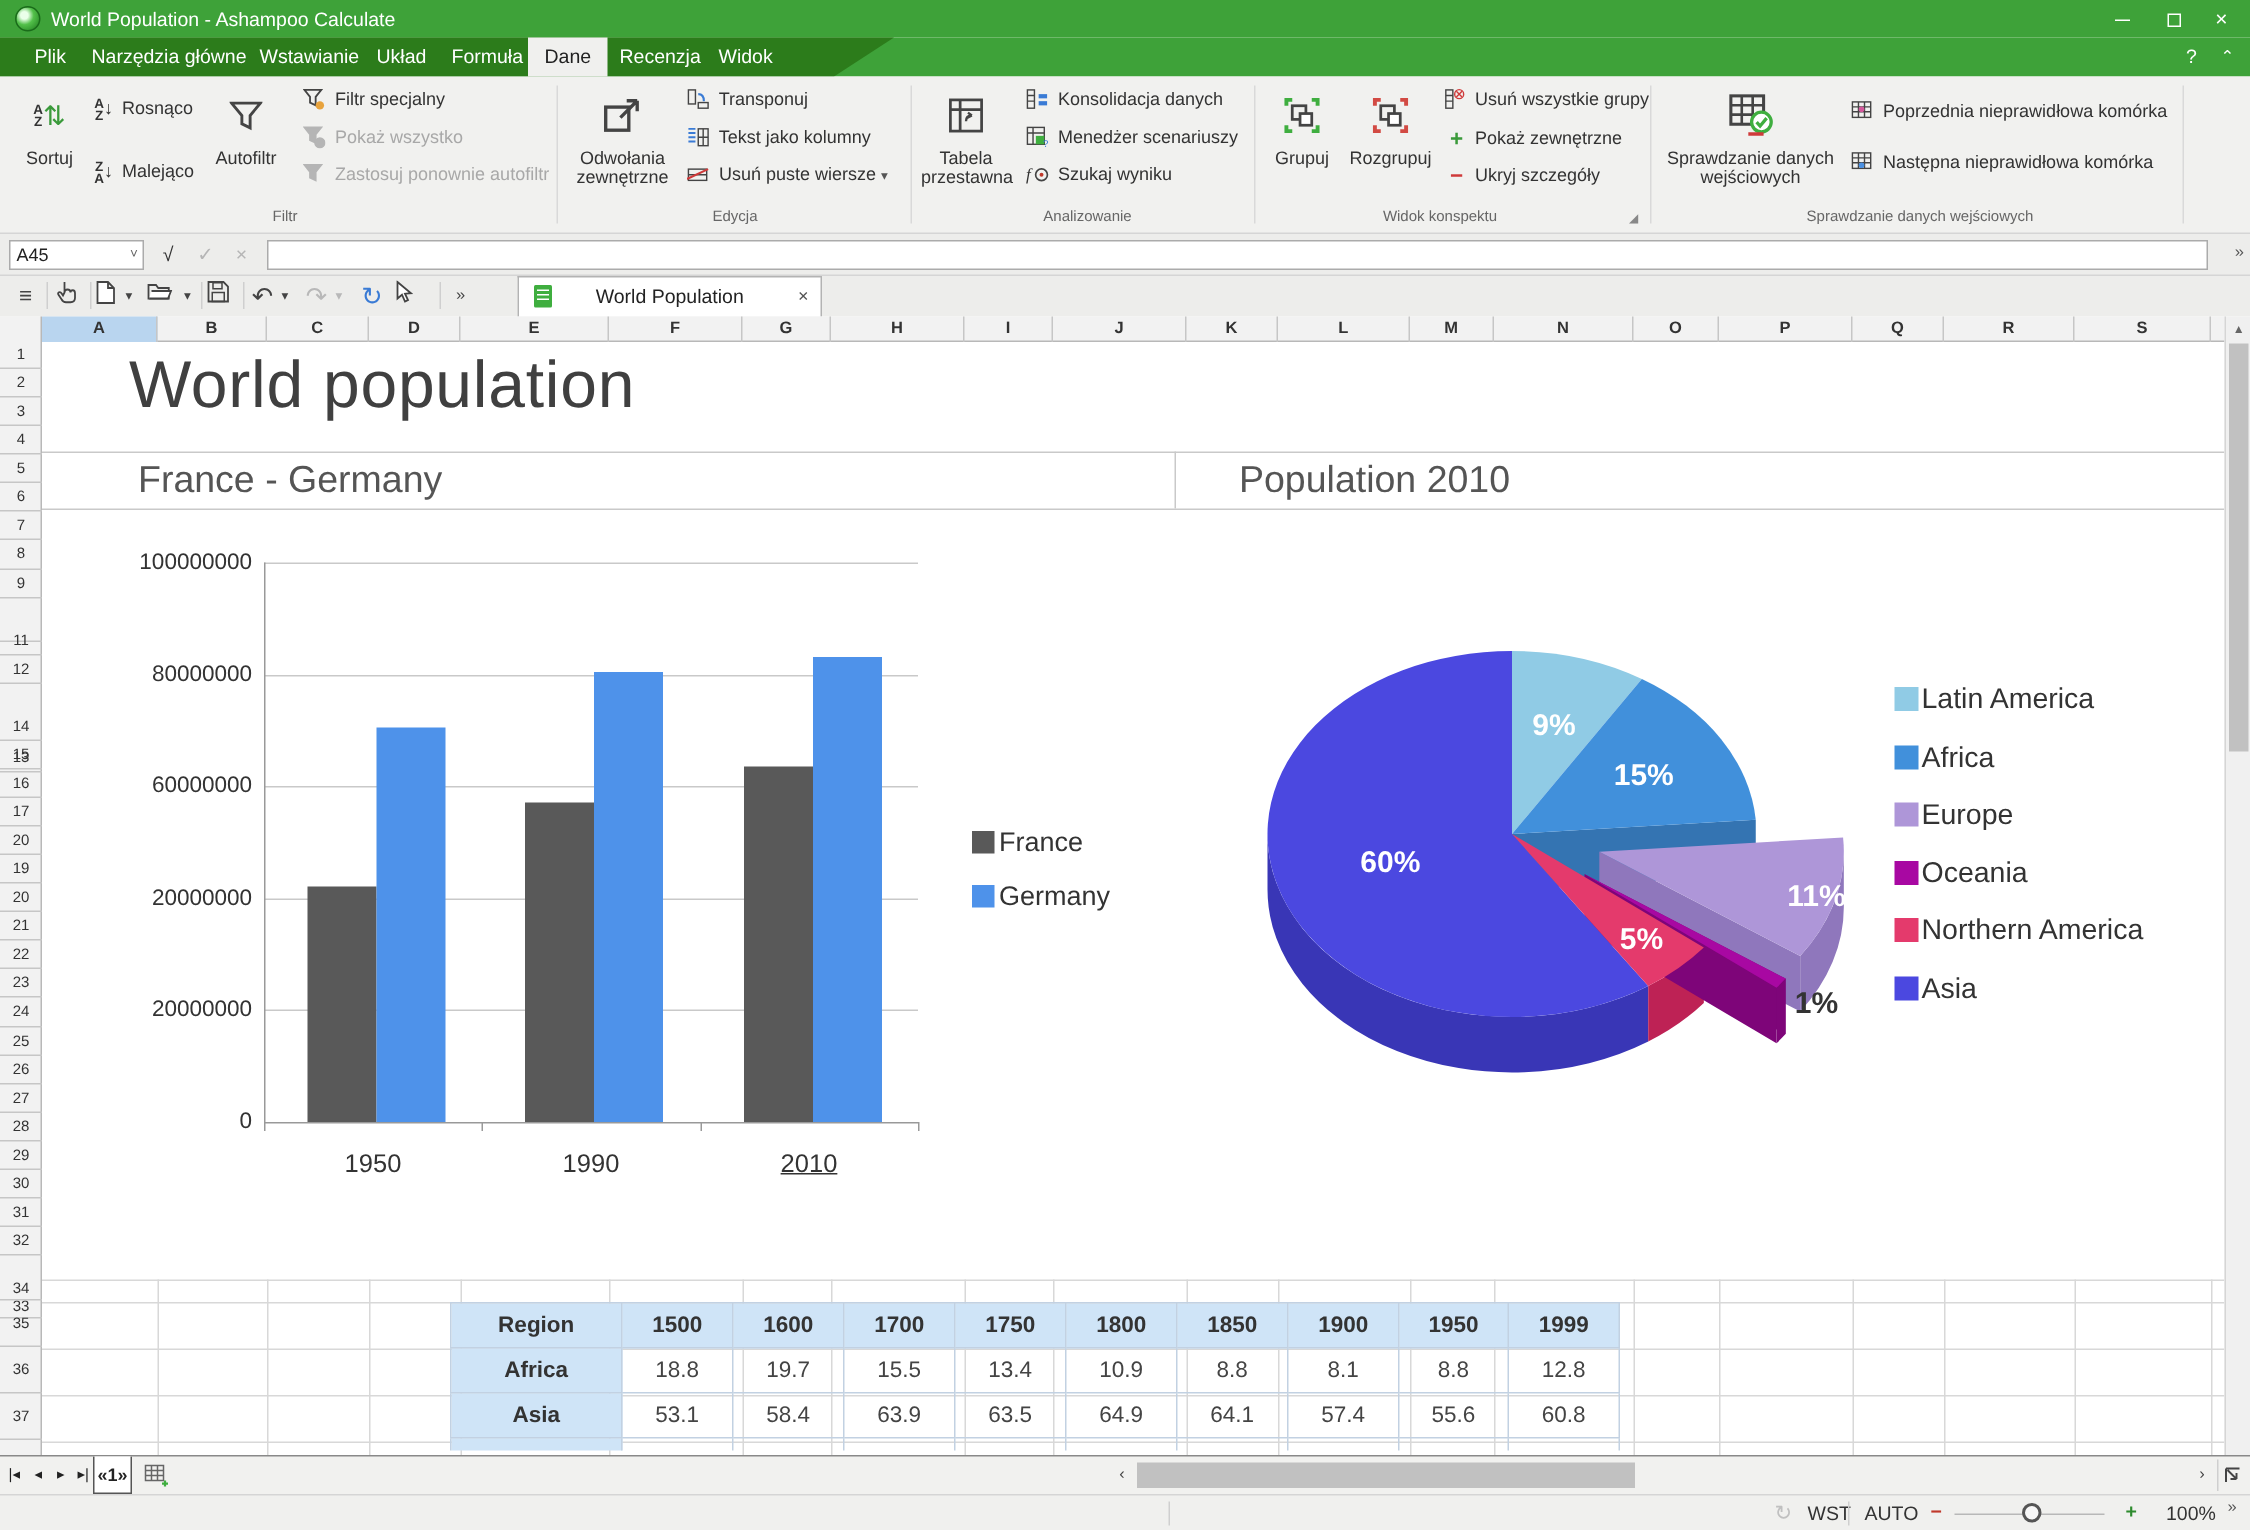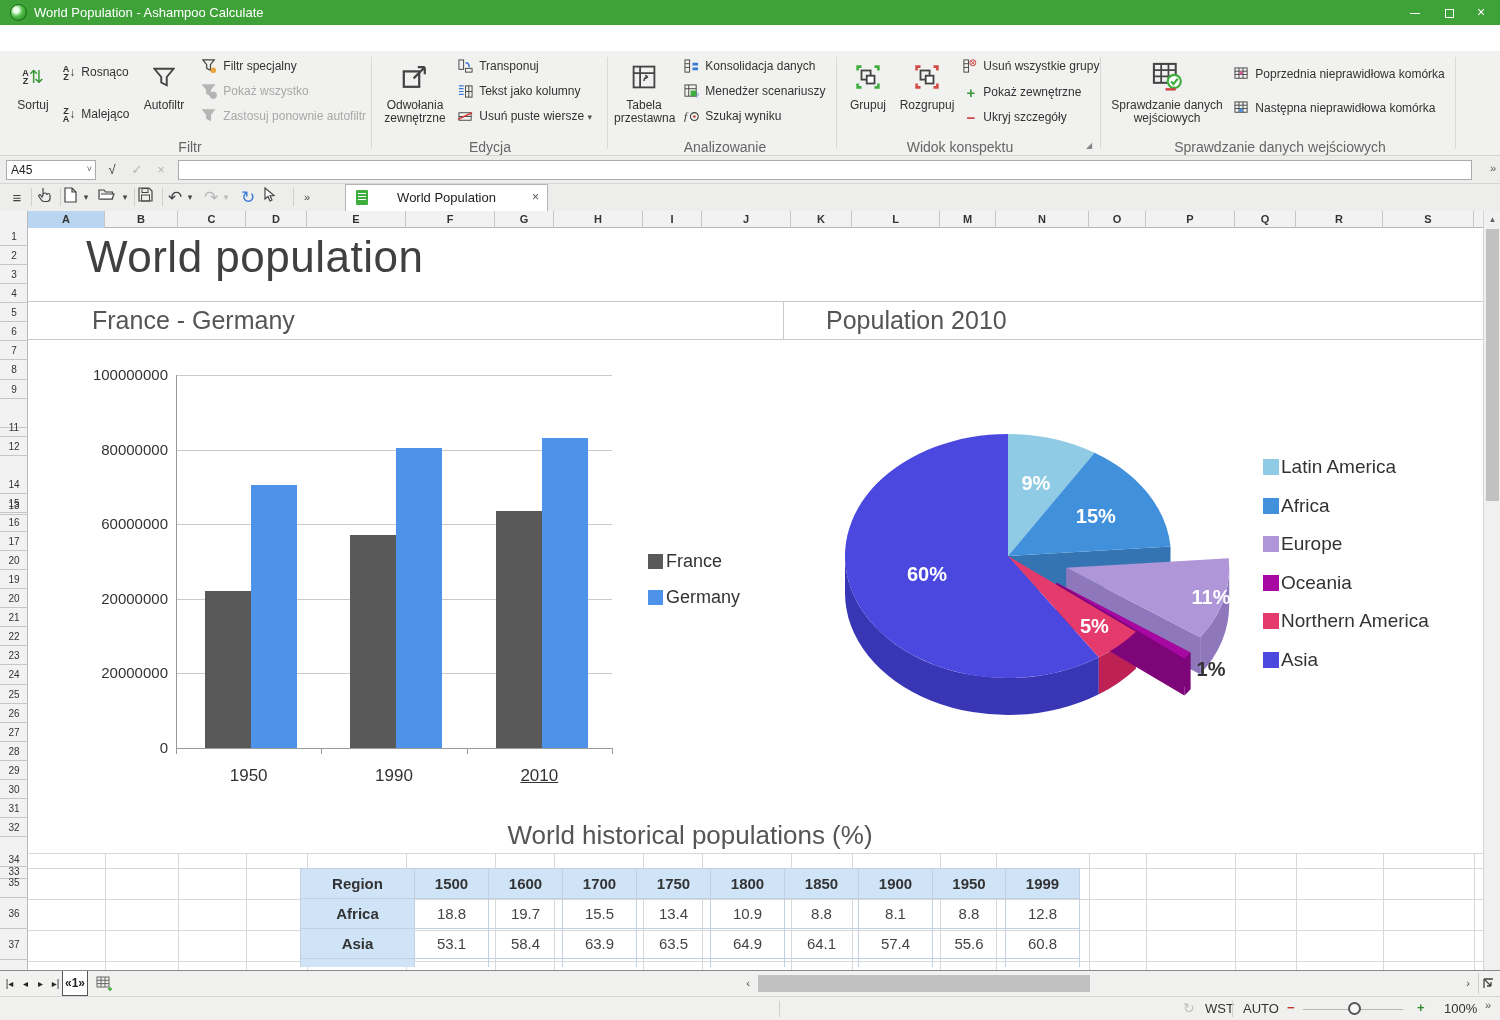--- a/index.html
+++ b/index.html
@@ -24,21 +24,21 @@
   #menubar-slant { position:absolute; left:556px; top:0; width:0; height:0;
     border-top:26px solid #2C7C1B; border-right:40px solid transparent; }
   .menu-item { position:absolute; top:0; height:26px; line-height:26px; font-size:13px; color:#fff; padding:0 11px; }
   .menu-item.active { background:#f0f0ee; color:#222; }
   #menu-help, #menu-collapse { position:absolute; top:2px; width:22px; height:22px; color:#fff; text-align:center; line-height:22px; font-size:13px; }
   #menu-help { right:28px; } #menu-collapse { right:4px; font-size:11px; }
 
   
   #ribbon { position:absolute; left:0; top:51px; width:1500px; height:105px; background:#f1f1ef; border-bottom:1px solid #d5d5d5; }
   .grp-div { position:absolute; top:6px; width:1px; height:92px; background:#d9d9d9; }
-  .grp-label { position:absolute; top:88px; font-size:14px; color:#666; text-align:center; }
+  .grp-label { position:absolute; top:88px; font-size:10px; color:#666; text-align:center; }
   .rbig { position:absolute; top:6px; text-align:center; color:#333; font-size:12px; }
   .rbig .ric { height:40px; display:flex; align-items:center; justify-content:center; }
   .rbig .rlb { margin-top:2px; line-height:13px; }
   .rsm { position:absolute; height:20px; font-size:12px; color:#333; white-space:nowrap; }
   .rsm .ric { display:inline-block; width:18px; text-align:center; vertical-align:middle; }
   .rsm.disabled { color:#a8a8a8; }
   .rsm.disabled svg * { stroke:#b5b5b5 !important; fill:#b5b5b5 !important; }
   .ddarrow { font-size:9px; color:#555; }
   .sort-letters { display:inline-block; font-size:9px; font-weight:bold; line-height:8px; color:#333; vertical-align:middle; }
   .green { color:#3a9a3a; } .red { color:#cf3a3a; }
@@ -142,20 +142,36 @@
 <div id="app">
 
   <div id="titlebar">
     <div id="logo"></div>
     <div id="title-text">World Population - Ashampoo Calculate</div>
     <div class="winbtn" id="btn-min"><span class="mn"></span></div>
     <div class="winbtn" id="btn-max"><span class="sq"></span></div>
     <div class="winbtn" id="btn-close">×</div>
   </div>
 
+  <div id="menubar">
+    <div id="menubar-dark"></div>
+    <div id="menubar-slant"></div>
+    <div id="menu-items">
+        <div class="menu-item" style="left: 12px;">Plik</div>
+        <div class="menu-item" style="left: 50px;">Narzędzia główne</div>
+        <div class="menu-item" style="left: 162px;">Wstawianie</div>
+        <div class="menu-item" style="left: 240px;">Układ</div>
+        <div class="menu-item" style="left: 290px;">Formuła</div>
+        <div class="menu-item active" style="left: 352px;">Dane</div>
+        <div class="menu-item" style="left: 402px;">Recenzja</div>
+        <div class="menu-item" style="left: 468px;">Widok</div>
+      </div>
+    <div id="menu-help">?</div>
+    <div id="menu-collapse">⌃</div>
+  </div>
 
   <div id="ribbon">
 
     <div class="rbig" style="left:8px; width:50px;">
       <div class="ric">
         <span class="sort-letters">A<br>Z</span>
           <span class="green" style="font-size:18px;">⇅</span>
       </div>
       <div class="rlb">Sortuj</div>
     </div>
@@ -584,21 +600,20 @@
       </svg>
     <div id="pie-legend">
         <div class="pie-leg" style="left: 1235px; top: 228px;"><span class="sw" style="background: rgb(144, 203, 229);"></span>Latin America</div>
         <div class="pie-leg" style="left: 1235px; top: 266.6px;"><span class="sw" style="background: rgb(65, 144, 219);"></span>Africa</div>
         <div class="pie-leg" style="left: 1235px; top: 305.2px;"><span class="sw" style="background: rgb(174, 150, 216);"></span>Europe</div>
         <div class="pie-leg" style="left: 1235px; top: 343.8px;"><span class="sw" style="background: rgb(168, 8, 162);"></span>Oceania</div>
         <div class="pie-leg" style="left: 1235px; top: 382.4px;"><span class="sw" style="background: rgb(228, 58, 108);"></span>Northern America</div>
         <div class="pie-leg" style="left: 1235px; top: 421px;"><span class="sw" style="background: rgb(75, 72, 224);"></span>Asia</div>
       </div>
 
-    <div id="tbl-title">World historical populations (%)</div>
     <table id="pop-table">
         <tbody>
           <tr>
             <td class="hd" style="width: 114px;">Region</td>
             <td class="hd" style="width: 74px;">1500</td>
             <td class="hd" style="width: 74px;">1600</td>
             <td class="hd" style="width: 74px;">1700</td>
             <td class="hd" style="width: 74px;">1750</td>
             <td class="hd" style="width: 74px;">1800</td>
             <td class="hd" style="width: 74px;">1850</td>

